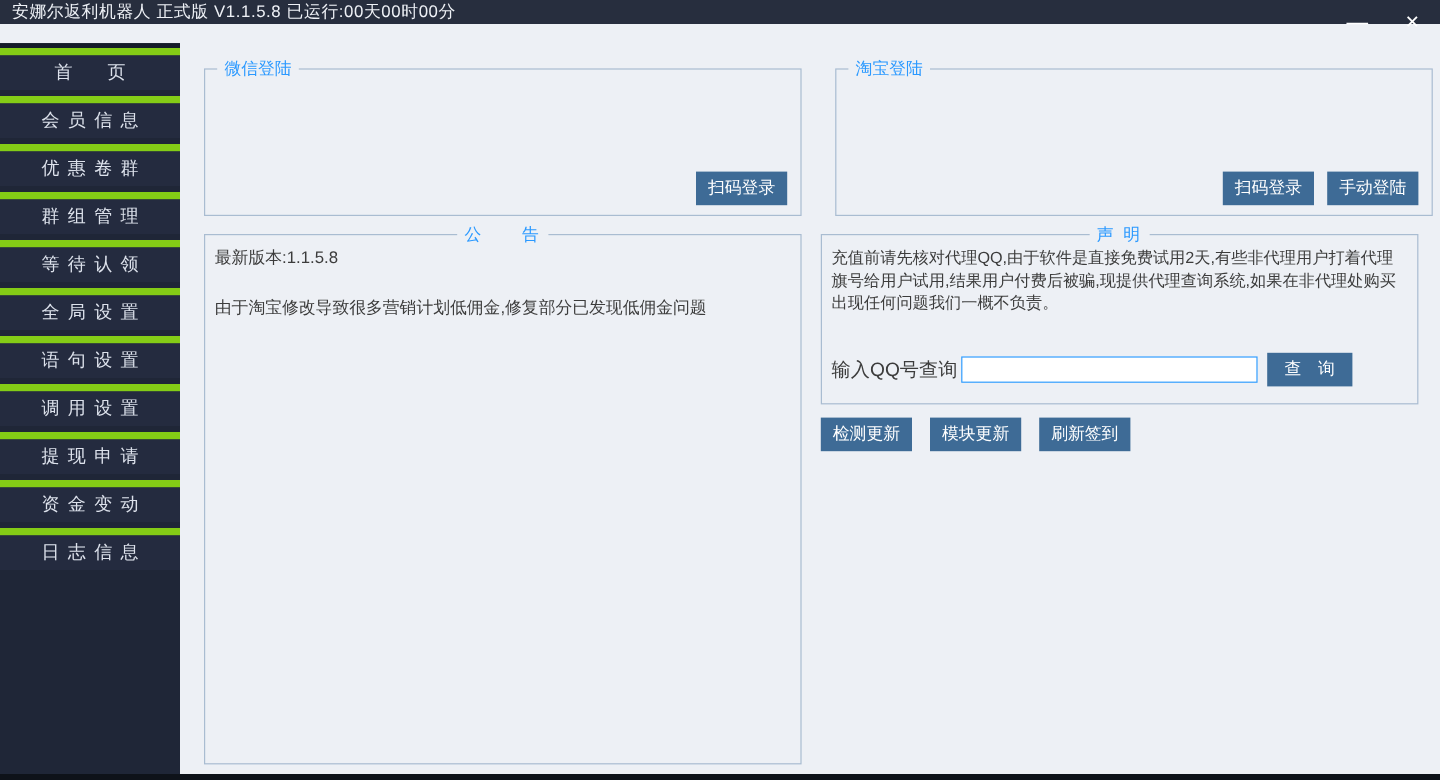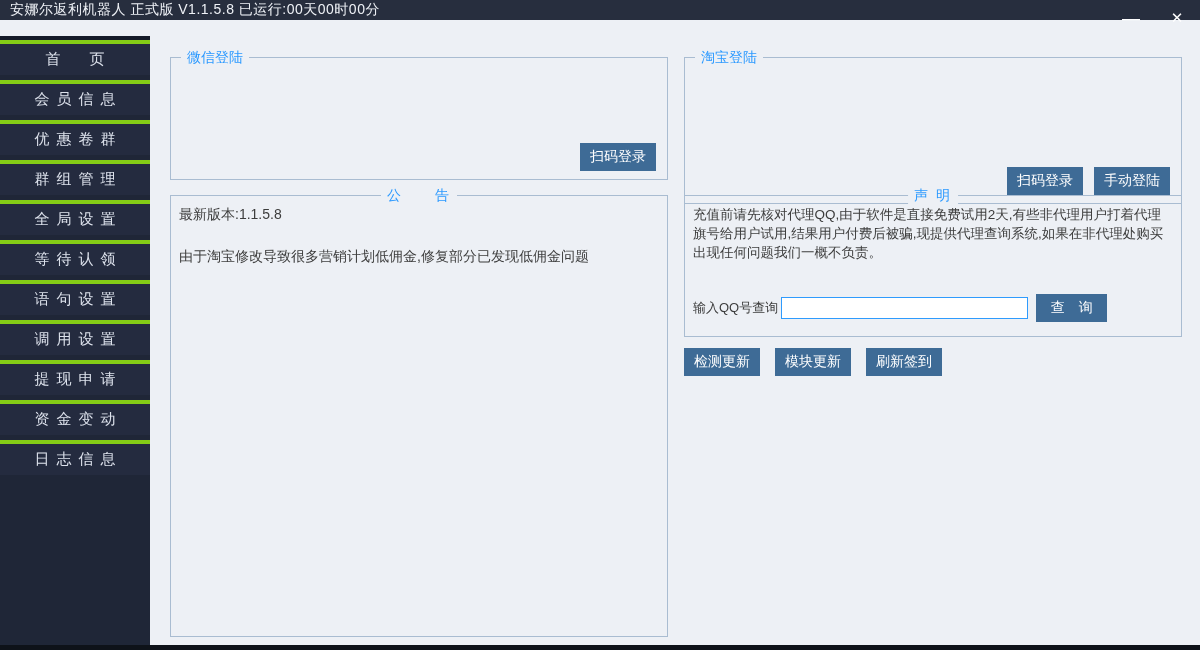--- a/index.html
+++ b/index.html
@@ -36,21 +36,21 @@
   }
   .win-btn.min{font-size:18px;}
 
   
   .sidebar{
     position:absolute;left:0;top:36px;width:150px;height:609px;
     background:var(--sidebar-bg);
   }
   .side-item{
     height:35px;margin-bottom:5px;background:var(--sidebar-item);
-    border-top:4px solid #84cc16;
+    border-top:6px solid #84cc16;
     display:flex;align-items:center;justify-content:center;
     color:#dde2ec;font-size:15px;letter-spacing:7px;text-indent:7px;
   }
   .sidebar{border-top:4px solid var(--sidebar-gap);}
 
   
   .main{
     position:absolute;left:150px;top:36px;width:1050px;height:609px;
     background:var(--main-bg);
   }
@@ -60,21 +60,21 @@
   }
   .groupbox .gb-label{
     position:absolute;top:-9px;background:var(--main-bg);
     color:var(--label-blue);font-size:14px;padding:0 6px;line-height:17px;
     white-space:pre;
   }
   .gb-label.left{left:10px;}
   .gb-label.center{left:50%;transform:translateX(-50%);letter-spacing:2px;}
 
   .gb-wechat{left:20px;top:21px;width:498px;height:123px;}
-  .gb-taobao{left:534px;top:21px;width:498px;height:147px;}
+  .gb-taobao{left:546px;top:21px;width:498px;height:123px;}
   .gb-announce{left:20px;top:159px;width:498px;height:442px;}
   .gb-statement{left:534px;top:159px;width:498px;height:142px;}
 
   .btn{
     background:var(--btn-bg);color:#ffffff;border:none;
     font-size:14px;font-family:inherit;
     height:23px;padding:14px 10px;min-width:72px;
     display:inline-flex;align-items:center;justify-content:center;
     white-space:pre;cursor:default;
   }
@@ -84,21 +84,21 @@
 
   .announce-body{padding:10px 8px;color:var(--body-text);font-size:14px;}
   .announce-version{margin-bottom:24px;}
 
   .statement-body{
     padding:9px 8px 0 8px;color:var(--body-text);font-size:13.5px;line-height:19px;
   }
   .qq-row{
     position:absolute;left:8px;bottom:14px;display:flex;align-items:center;
   }
-  .qq-label{color:var(--body-text);font-size:13px;margin-right:3px;white-space:nowrap;}
+  .qq-label{color:var(--body-text);font-size:16px;margin-right:3px;white-space:nowrap;}
   .qq-input{
     width:247px;height:22px;border:1px solid var(--input-border);
     background:#ffffff;font-size:13px;padding:0 4px;outline:none;font-family:inherit;
   }
   .qq-row .btn{margin-left:8px;height:24px;min-width:71px;}
 
   .actions{
     position:absolute;left:534px;top:312px;display:flex;gap:15px;
   }
   .actions .btn{height:24px;min-width:73px;}
@@ -119,22 +119,22 @@
       <div class="win-btn min">—</div>
       <div class="win-btn close">✕</div>
     </div>
   </div>
 
   <div class="sidebar">
     <div class="side-item">首　页</div>
     <div class="side-item">会员信息</div>
     <div class="side-item">优惠卷群</div>
     <div class="side-item">群组管理</div>
+    <div class="side-item">等待认领</div>
     <div class="side-item">全局设置</div>
-    <div class="side-item">等待认领</div>
     <div class="side-item">语句设置</div>
     <div class="side-item">调用设置</div>
     <div class="side-item">提现申请</div>
     <div class="side-item">资金变动</div>
     <div class="side-item">日志信息</div>
   </div>
 
   <div class="main">
 
     <div class="groupbox gb-wechat">

